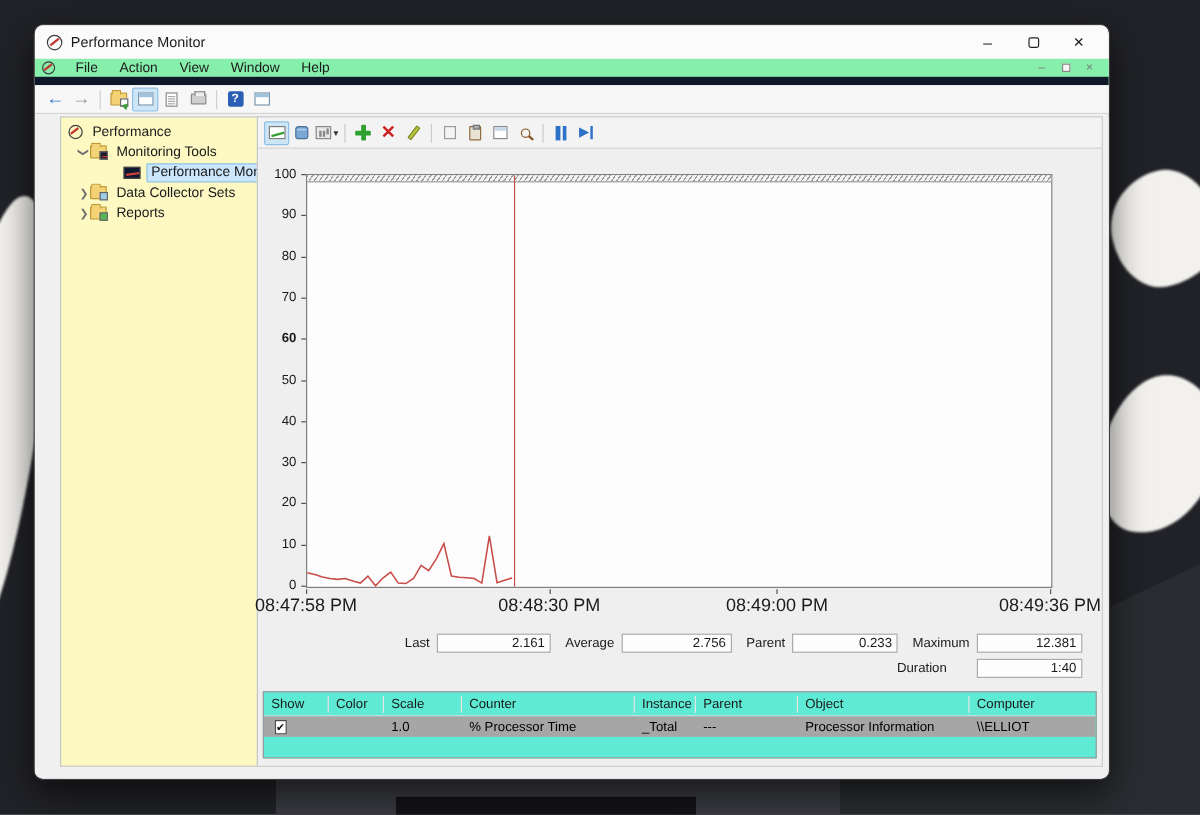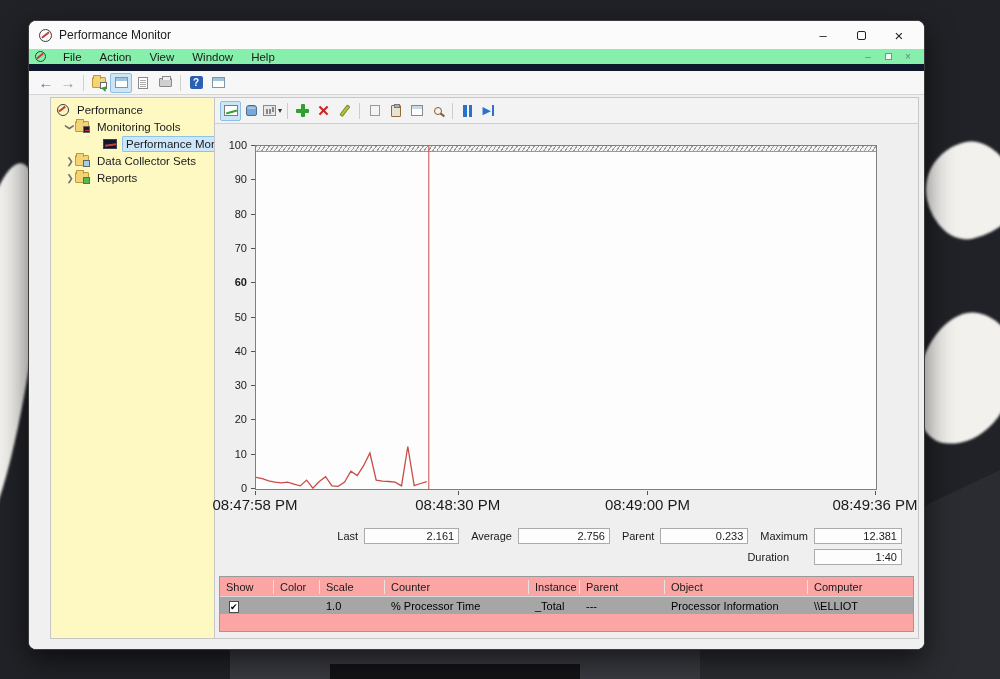--- a/index.html
+++ b/index.html
@@ -127,21 +127,21 @@
 
   
   .stats-row { position:absolute; right:16px; display:flex; align-items:center; justify-content:flex-end; font-size:11px; color:#1a1a1a; }
   .stats-row-1 { top:404px; }
   .stats-row-2 { top:425px;gap:19px; }
   .stat-label { margin-left:12px; margin-right:6px; }
   .stat-box { height:16px; background:#fdfdfd; border:1px solid #ababab; display:flex; align-items:center; justify-content:flex-end; padding:0 4px; font-size:11px; }
   .w-last{width:95px;} .w-avg{width:92px;} .w-min{width:88px;} .w-max{width:88px;} .w-dur{width:88px;}
 
   
-  .legend-table { position:absolute; left:4px; right:4px; top:452px; height:56px; background:#fca5a5; border:1px solid #9a9a9a; font-size:11px; overflow:hidden; }
+  .legend-table { position:absolute; left:4px; right:4px; top:452px; height:56px; background:#5eead4; border:1px solid #9a9a9a; font-size:11px; overflow:hidden; }
   .lt-header, .lt-row { display:grid; grid-template-columns:54px 46px 65px 144px 51px 85px 143px 1fr; }
   .lt-header { height:20px; align-items:center; border-bottom:1px solid #d9d9d9; }
   .lt-header > div { padding-left:6px; color:#1a1a1a; border-right:1px solid #e4e4e4; height:14px; line-height:14px; }
   .lt-row { height:17px; align-items:center; background:#a6a6a6; color:#000; }
   .lt-row > div { padding-left:6px; }
   .lt-check { width:11px; height:11px; background:#fff; border:1px solid #4a4a4a; font-size:9px; line-height:10px; text-align:center; color:#000; margin-left:3px; }
   .lt-swatch { width:46px; height:2px; margin-left:2px; }
 </style>
 </head>
 <body>

